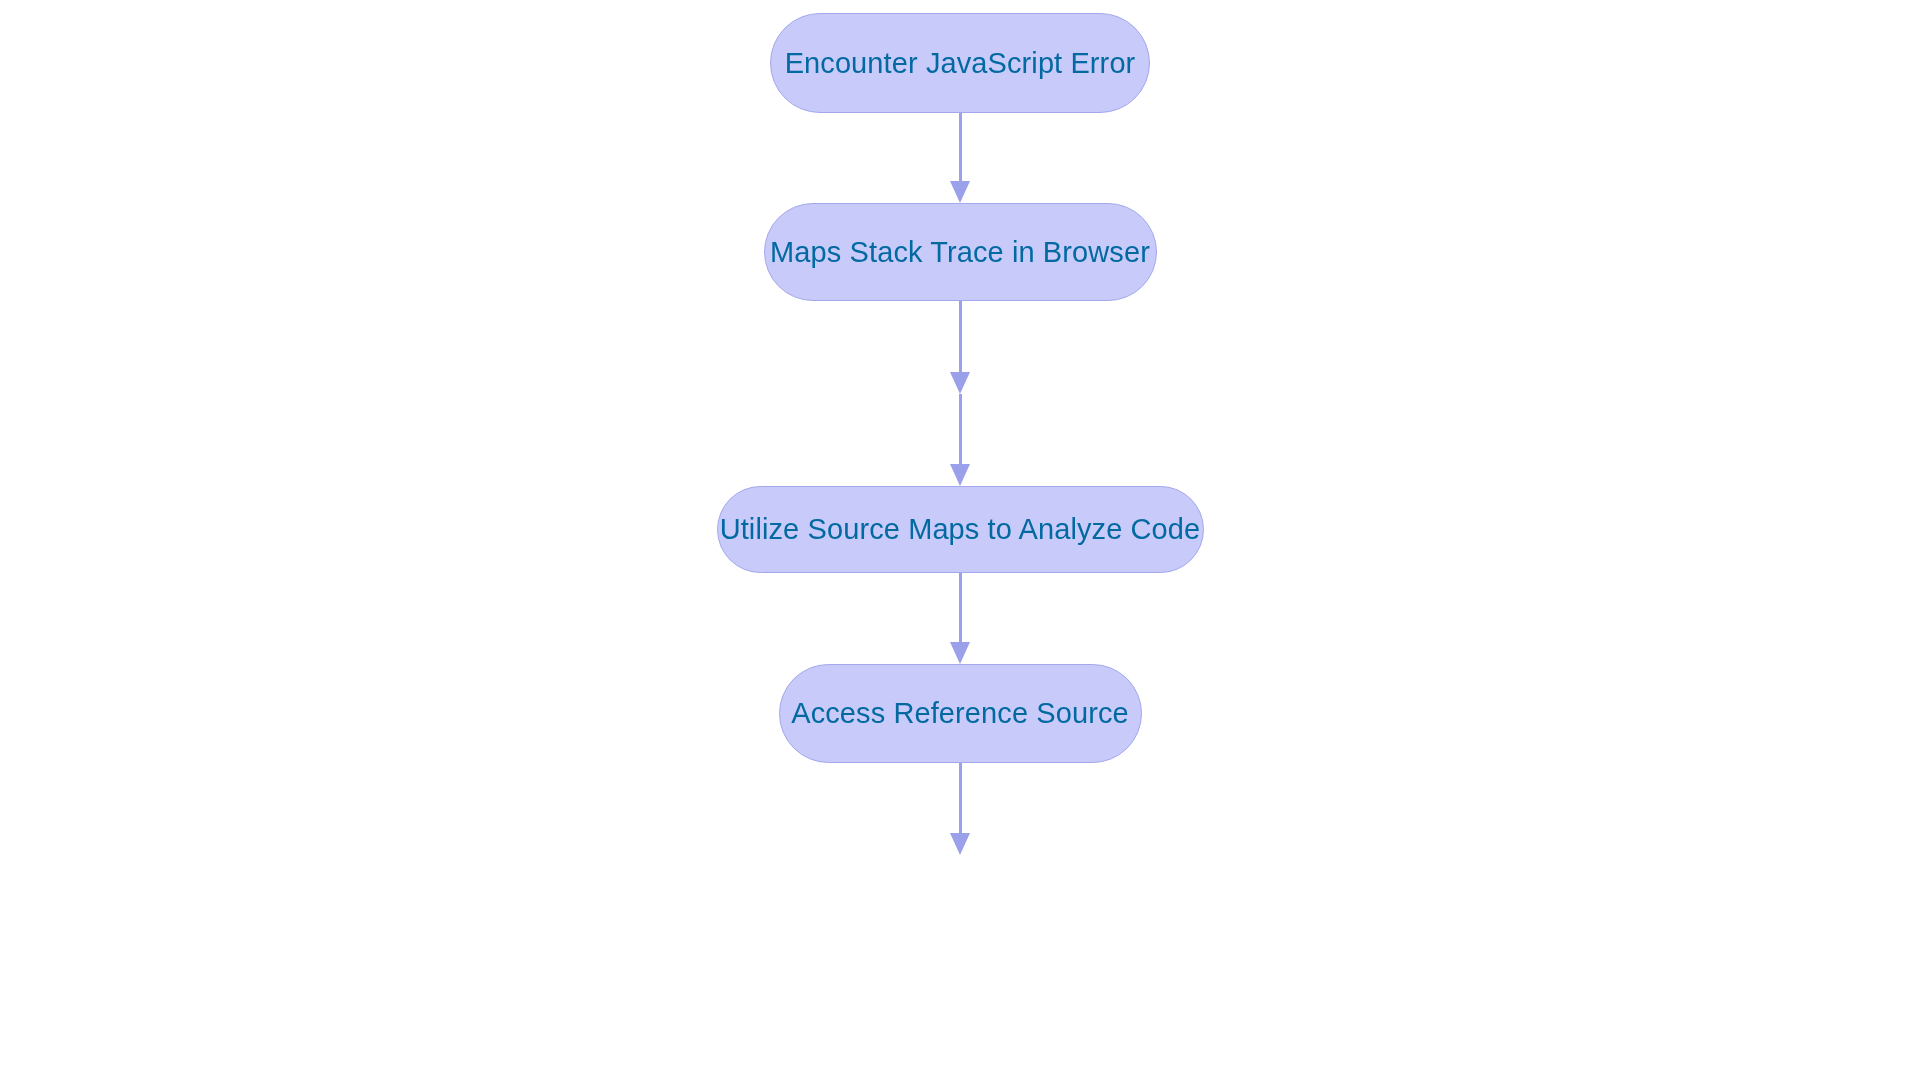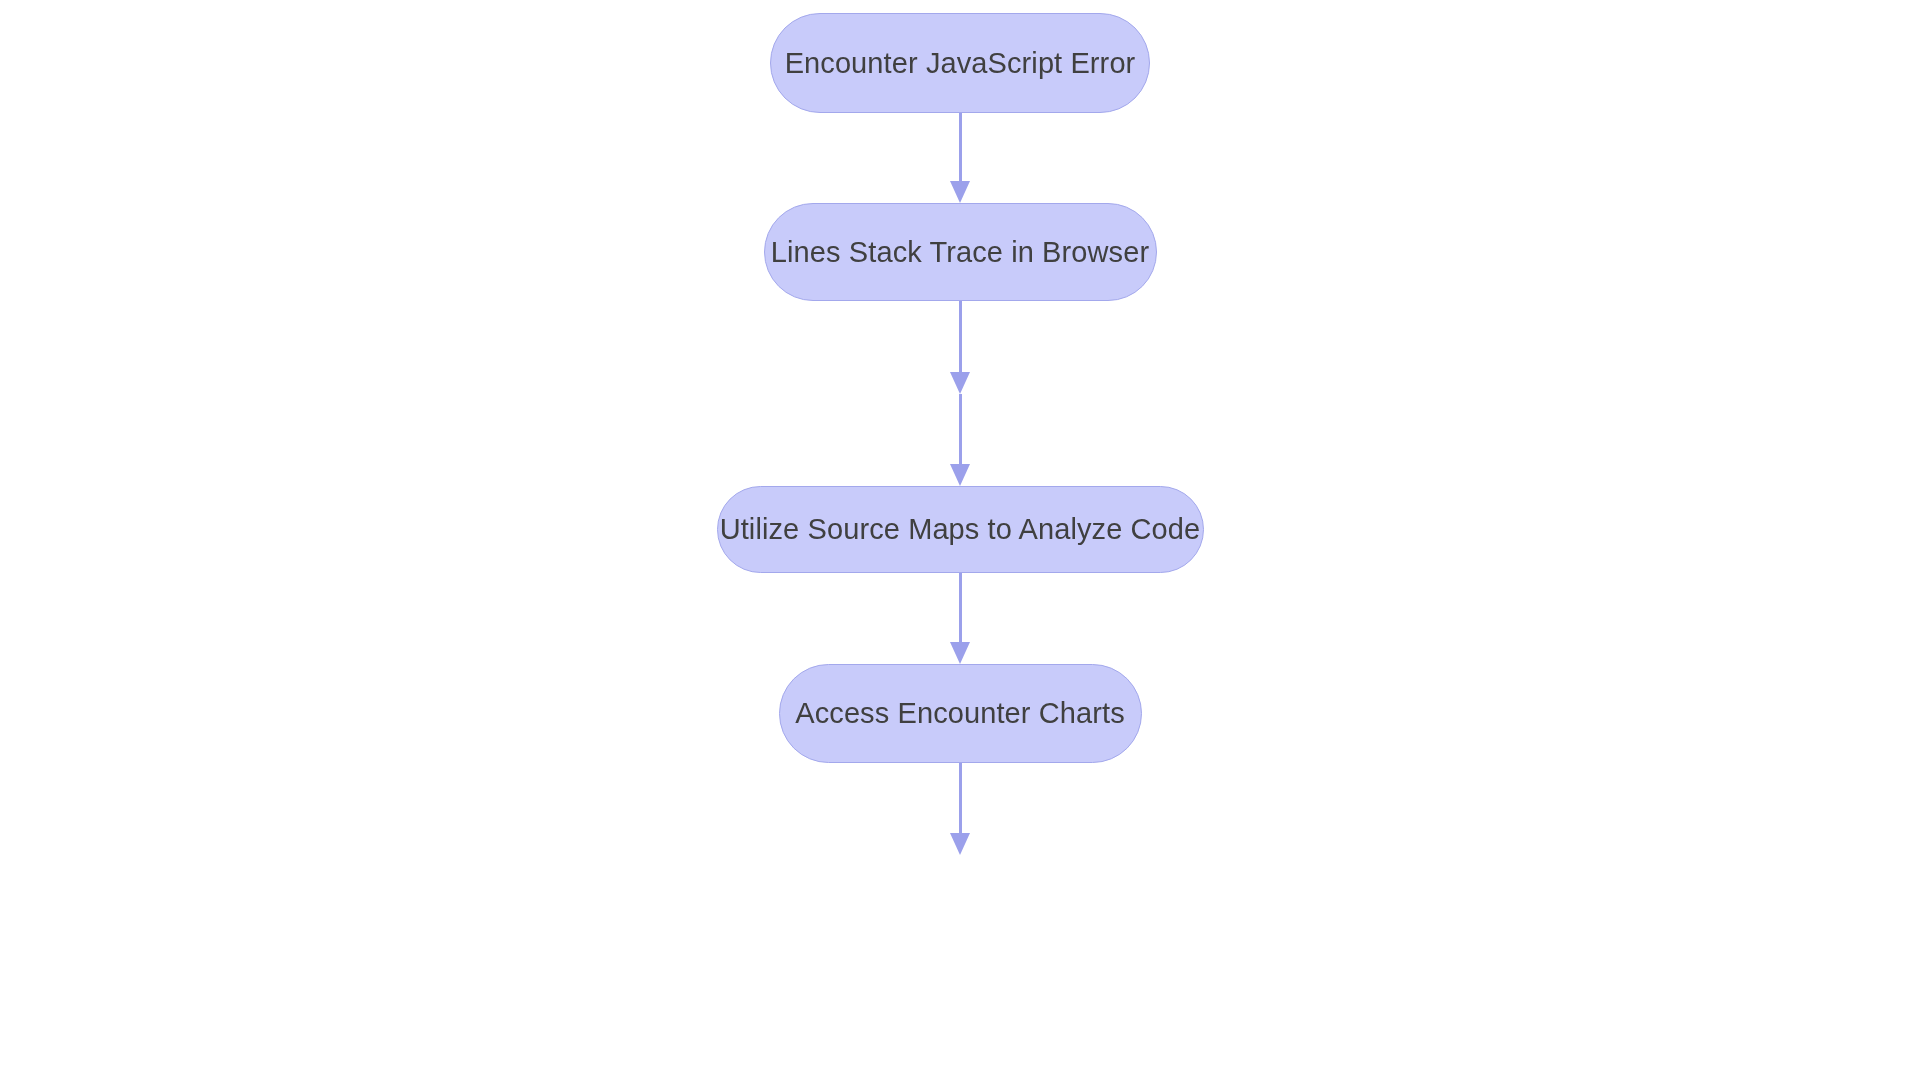--- a/index.html
+++ b/index.html
@@ -44,21 +44,21 @@
     color: #3b3bcc;
     font-size: 29px;
     font-weight: 400;
     letter-spacing: 0.1px;
     line-height: 1;
     white-space: nowrap;
     user-select: none;
   }
 
   .flow-node-label {
-    color: #404040;
+    color: #0369a1;
     font-size: 29px;
     line-height: 1;
     white-space: nowrap;
   }
 
   .flow-edge {
     position: relative;
     display: flex;
     flex-direction: column;
     align-items: center;
@@ -90,21 +90,21 @@
     <div class="flow-node" style="width:380px;height:100px;margin-top:13px;">
       <span class="flow-node-label">Encounter JavaScript Error</span>
     </div>
 
     <div class="flow-edge" style="height:90px;">
       <div class="flow-edge-line"></div>
       <div class="flow-edge-head"></div>
     </div>
 
     <div class="flow-node" style="width:393px;height:98px;">
-      <span class="flow-node-label">Lines Stack Trace in Browser</span>
+      <span class="flow-node-label">Maps Stack Trace in Browser</span>
     </div>
 
     <div class="flow-edge" style="height:93px;">
       <div class="flow-edge-line"></div>
       <div class="flow-edge-head"></div>
     </div>
 
 
     <div class="flow-edge" style="height:92px;">
       <div class="flow-edge-line"></div>
@@ -114,21 +114,21 @@
     <div class="flow-node" style="width:487px;height:87px;justify-content:center;">
       <span class="flow-node-label">Utilize Source Maps to Analyze Code</span>
     </div>
 
     <div class="flow-edge" style="height:91px;">
       <div class="flow-edge-line"></div>
       <div class="flow-edge-head"></div>
     </div>
 
     <div class="flow-node" style="width:363px;height:99px;">
-      <span class="flow-node-label">Access Encounter Charts</span>
+      <span class="flow-node-label">Access Reference Source</span>
     </div>
 
     <div class="flow-edge" style="height:92px;">
       <div class="flow-edge-line"></div>
       <div class="flow-edge-head"></div>
     </div>
 
 
   </div>
 </div>

